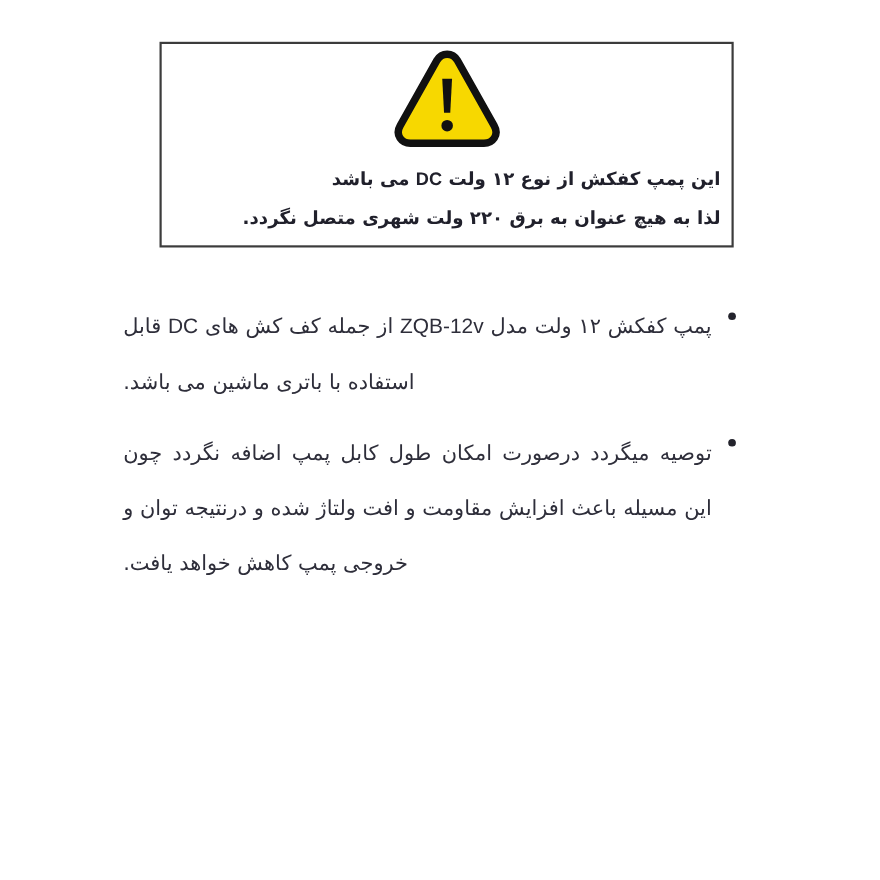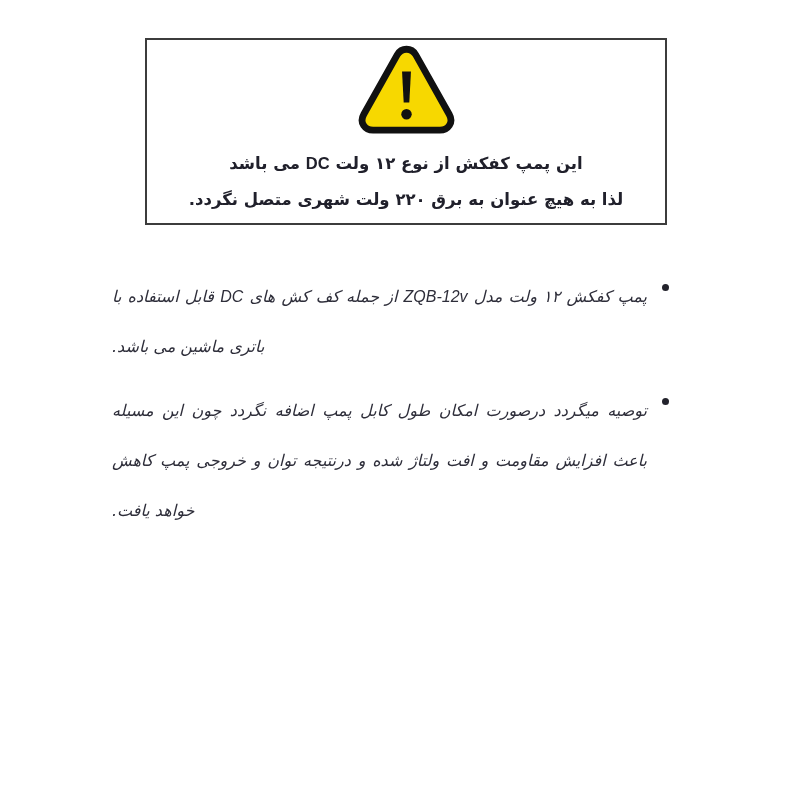--- a/index.html
+++ b/index.html
@@ -41,21 +41,21 @@
     display: block;
     width: 97px;
     height: 90px;
   }
 
   .warning-lines {
     position: absolute;
     left: 10px;
     right: 10px;
     top: 105px;
-    text-align: center;
+    text-align: right;
   }
   .warning-line {
     direction: rtl;
     unicode-bidi: embed;
     font-weight: bold;
     font-size: 16.5px;
     line-height: 36px;
     color: #20202b;
     white-space: nowrap;
     letter-spacing: 0px;
@@ -87,24 +87,23 @@
     top: 12px;
     width: 7px;
     height: 7px;
     border-radius: 50%;
     background: #23232c;
   }
   .note-text {
     direction: rtl;
     text-align: justify;
     text-align-last: left;
-    font-size: 16px;
+    font-size: 19px;
     line-height: 50px;
     color: #2e2e3a;
-    font-style: italic;
   }
   .note-text .latin {
     font-family: "Liberation Sans", "DejaVu Sans", sans-serif;
     direction: ltr;
     unicode-bidi: embed;
     display: inline-block;
   }
 </style>
 </head>
 <body>

